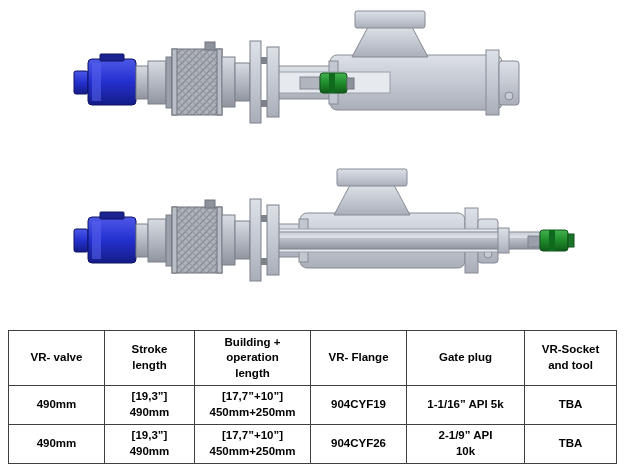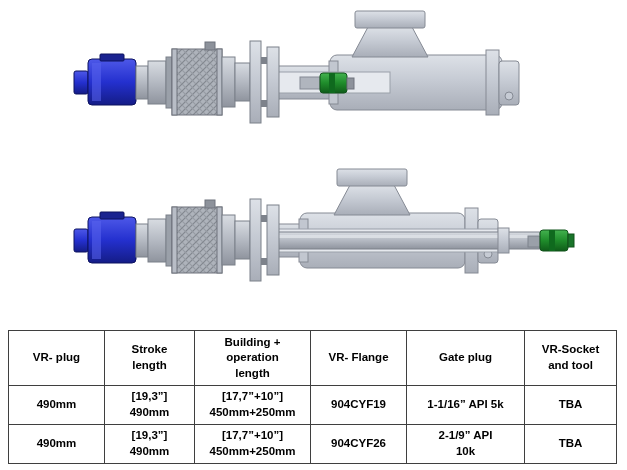--- a/index.html
+++ b/index.html
@@ -157,21 +157,21 @@
       <colgroup>
         <col style="width:96px">
           <col style="width:90px">
           <col style="width:116px">
         <col style="width:96px">
           <col style="width:118px">
           <col style="width:92px">
       </colgroup>
       <thead>
         <tr>
-          <th>VR- plug</th>
+          <th>VR- valve</th>
           <th>Stroke
 length</th>
           <th>Building +
 operation
 length</th>
           <th>VR- Flange</th>
           <th>Gate plug</th>
           <th>VR-Socket
 and tool</th>
         </tr>

